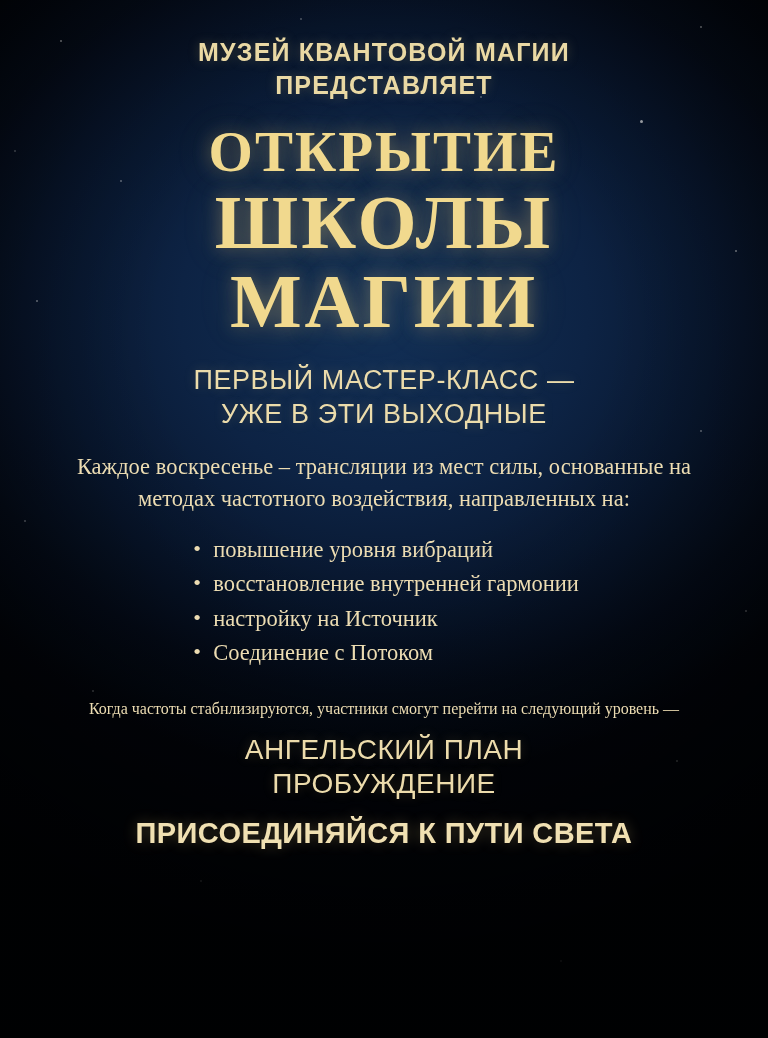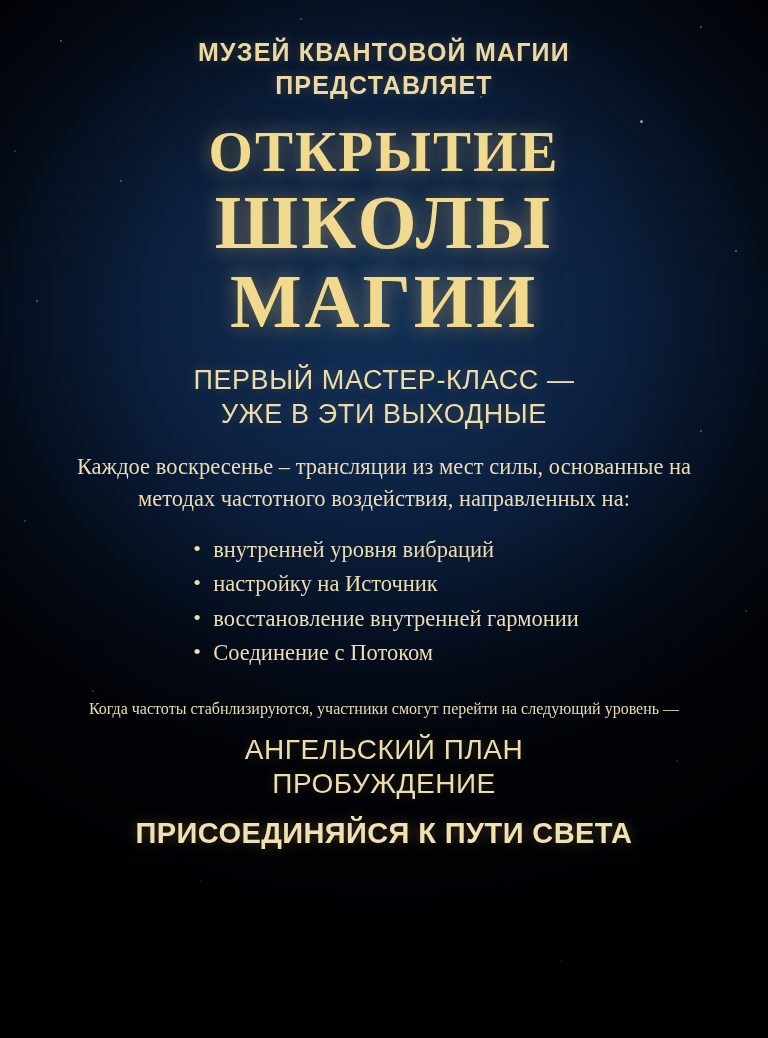--- a/index.html
+++ b/index.html
@@ -178,23 +178,23 @@
     </div>
 
     <div class="subtitle">
       <div>ПЕРВЫЙ МАСТЕР-КЛАСС —</div>
       <div>УЖЕ В ЭТИ ВЫХОДНЫЕ</div>
     </div>
 
     <p class="body-text">Каждое воскресенье – трансляции из мест силы, основанные на методах частотного воздействия, направленных на:</p>
 
     <ul class="bullets">
-      <li>внутренней уровня вибраций</li>
+      <li>повышение уровня вибраций</li>
+      <li>восстановление внутренней гармонии</li>
       <li>настройку на Источник</li>
-      <li>восстановление внутренней гармонии</li>
       <li>Соединение с Потоком</li>
     </ul>
 
     <p class="closing">Когда частоты стабнлизируются, участники смогут перейти на следующий уровень —</p>
 
     <div class="plan">
       <div>АНГЕЛЬСКИЙ ПЛАН</div>
       <div>ПРОБУЖДЕНИЕ</div>
     </div>
 

